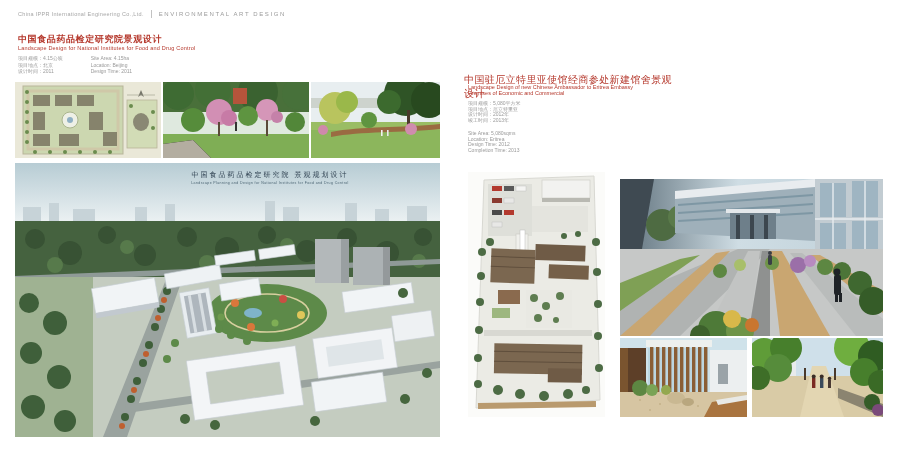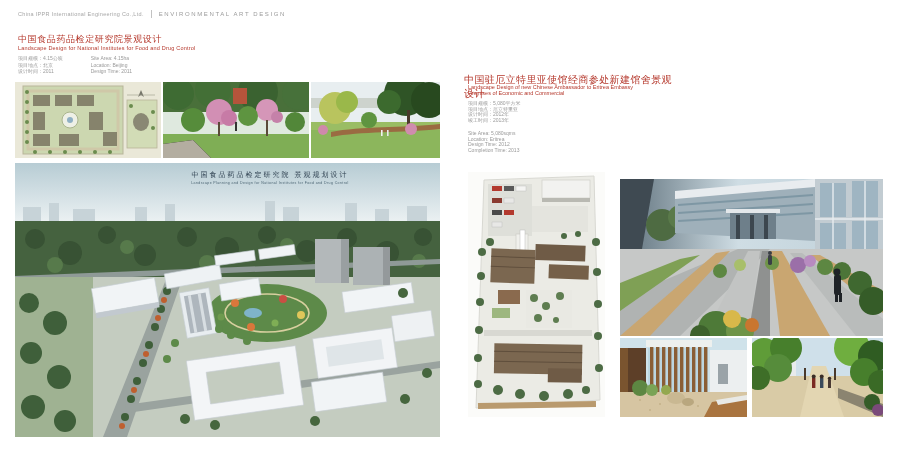--- a/index.html
+++ b/index.html
@@ -8,21 +8,21 @@
     width:900px;height:450px;background:#ffffff;position:relative;overflow:hidden;
     font-family:"Liberation Sans", sans-serif;
   }
   .abs{position:absolute;}
   
   .header{top:10px;left:18px;display:flex;align-items:center;gap:7px;color:#a6a6a6;}
   .header .co{font-size:5.5px;letter-spacing:.3px;}
   .header .vdiv{width:1px;height:8px;background:#c2c2c2;}
   .header .sec{font-size:6px;letter-spacing:1.6px;color:#9b9b9b;}
   
-  .l-title{left:18px;top:33px;font-size:9px;font-weight:normal;color:var(--red);letter-spacing:.6px;}
+  .l-title{left:18px;top:33px;font-size:9px;font-weight:bold;color:var(--red);letter-spacing:.6px;}
   .l-sub{left:18px;top:45px;font-size:5.5px;color:var(--red);letter-spacing:.2px;}
   .l-meta{left:18px;top:55px;display:flex;gap:28px;font-size:5px;color:var(--meta);line-height:6.6px;}
   
   .r-title{left:464px;top:73px;font-size:10px;font-weight:normal;color:var(--red);letter-spacing:.4px;width:210px;}
   .r-sub{left:468px;top:84px;font-size:5.5px;color:var(--red);line-height:6px;width:190px;}
   .r-meta-cn{left:468px;top:101px;font-size:5px;color:var(--meta);line-height:5.6px;}
   .r-meta-en{left:468px;top:131px;font-size:5px;color:var(--meta);line-height:5.6px;}
   
   .img{position:absolute;overflow:hidden;background:#eee;}
   .img svg{display:block;width:100%;height:100%;}

